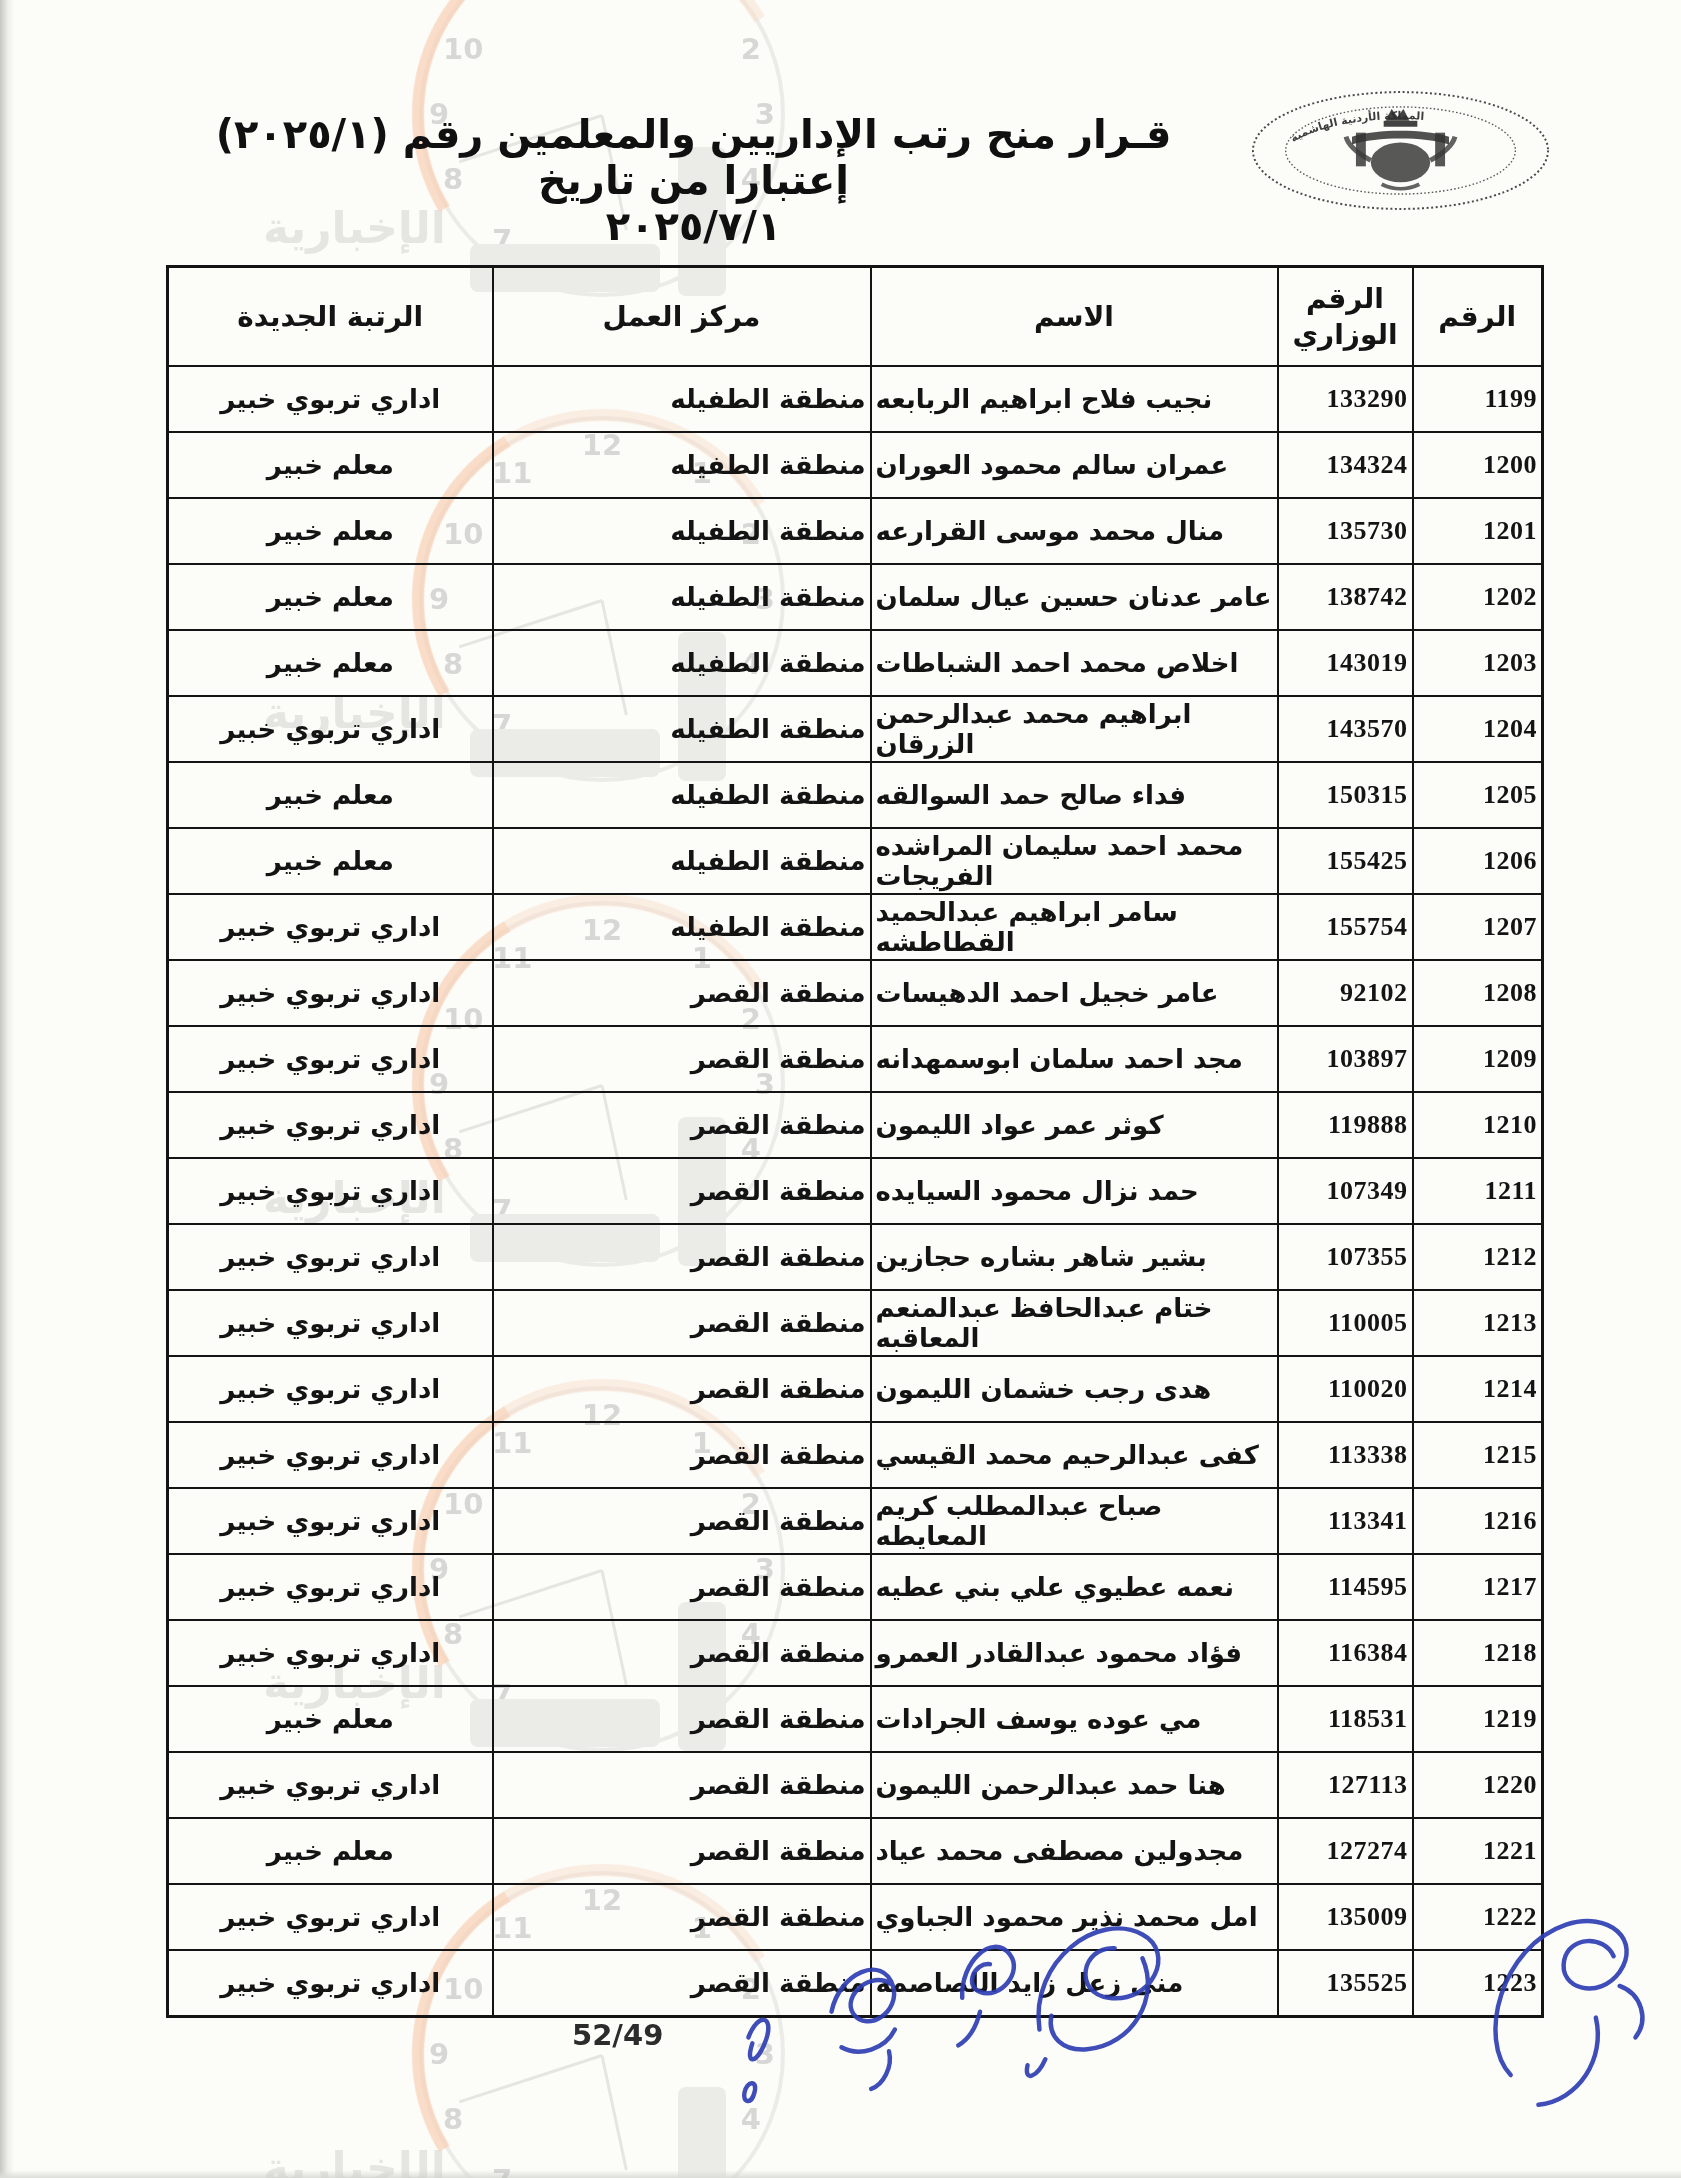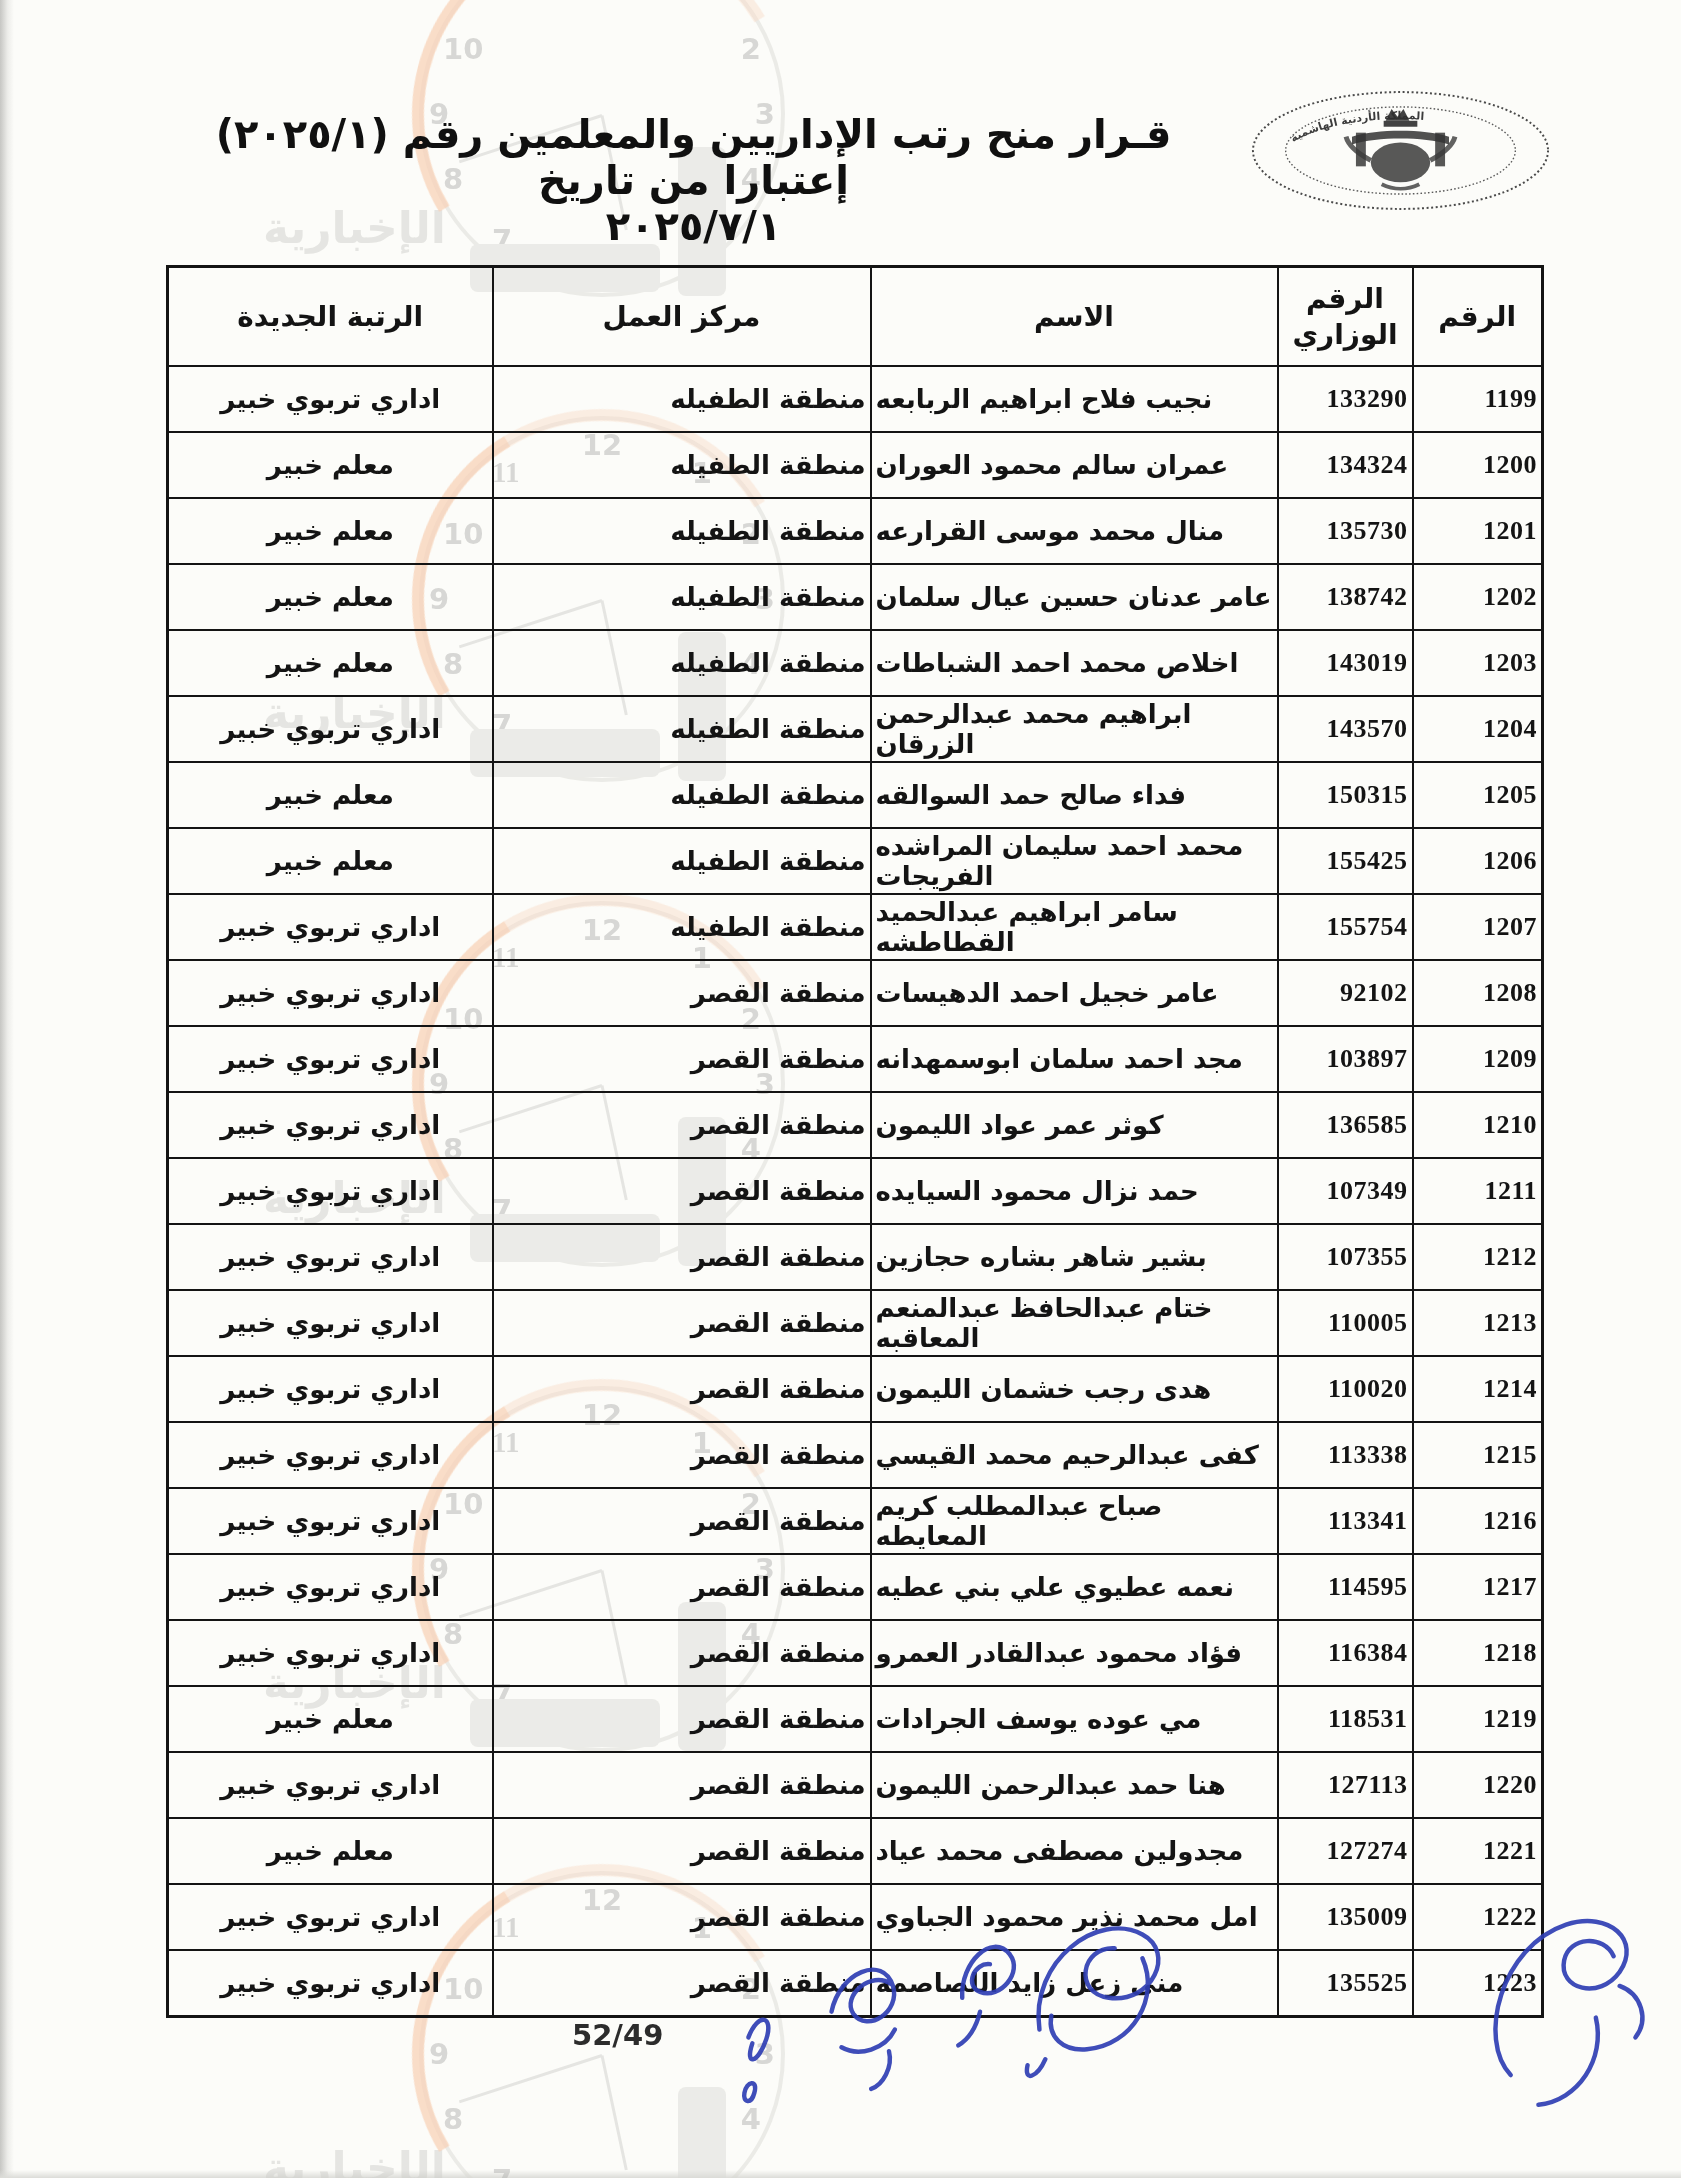--- a/index.html
+++ b/index.html
@@ -40,21 +40,21 @@
   .wn1{top:40px; right:73px;}
   .wn2{top:101px; right:24px;}
   .wn3{top:50%; right:10px; transform:translateY(-50%);}
   .wn4{bottom:101px; right:24px;}
   .wn5{bottom:40px; right:73px;}
   .wn6{bottom:10px; left:50%; transform:translateX(-50%);}
   .wn7{bottom:40px; left:73px;}
   .wn8{bottom:101px; left:24px;}
   .wn9{top:50%; left:10px; transform:translateY(-50%);}
   .wn10{top:101px; left:24px;}
-  .wn11{top:40px; left:73px;font-family:Liberation Serif, serif;}
+  .wn11{top:40px; left:73px;}
   .wm-hand{position:absolute; left:50%; top:50%; background:#cfcfcb; transform-origin:0 50%;}
   .wm-hand.h1{width:150px; height:3px; transform:rotate(162deg);}
   .wm-hand.h2{width:117px; height:3px; transform:rotate(78deg);}
   .wm-label{
     position:absolute; left:-156px; top:271px; font-size:44px; font-weight:bold;
     color:#cfcfcb; letter-spacing:1px; direction:rtl;
   }
   .wm-blockA{position:absolute; left:51px; top:313px; width:190px; height:48px;
     background:#dbdbd7; border-radius:8px;}
   .wm-blockB{position:absolute; left:259px; top:216px; width:48px; height:149px;
@@ -321,21 +321,21 @@
         </tr>
         <tr>
           <td class="c-num">1209</td>
           <td class="c-min">103897</td>
           <td class="c-name">مجد احمد سلمان ابوسمهدانه</td>
           <td class="c-center">منطقة القصر</td>
           <td class="c-rank">اداري تربوي خبير</td>
         </tr>
         <tr>
           <td class="c-num">1210</td>
-          <td class="c-min">136585</td>
+          <td class="c-min">119888</td>
           <td class="c-name">كوثر عمر عواد الليمون</td>
           <td class="c-center">منطقة القصر</td>
           <td class="c-rank">اداري تربوي خبير</td>
         </tr>
         <tr>
           <td class="c-num">1211</td>
           <td class="c-min">107349</td>
           <td class="c-name">حمد نزال محمود السيايده</td>
           <td class="c-center">منطقة القصر</td>
           <td class="c-rank">اداري تربوي خبير</td>

